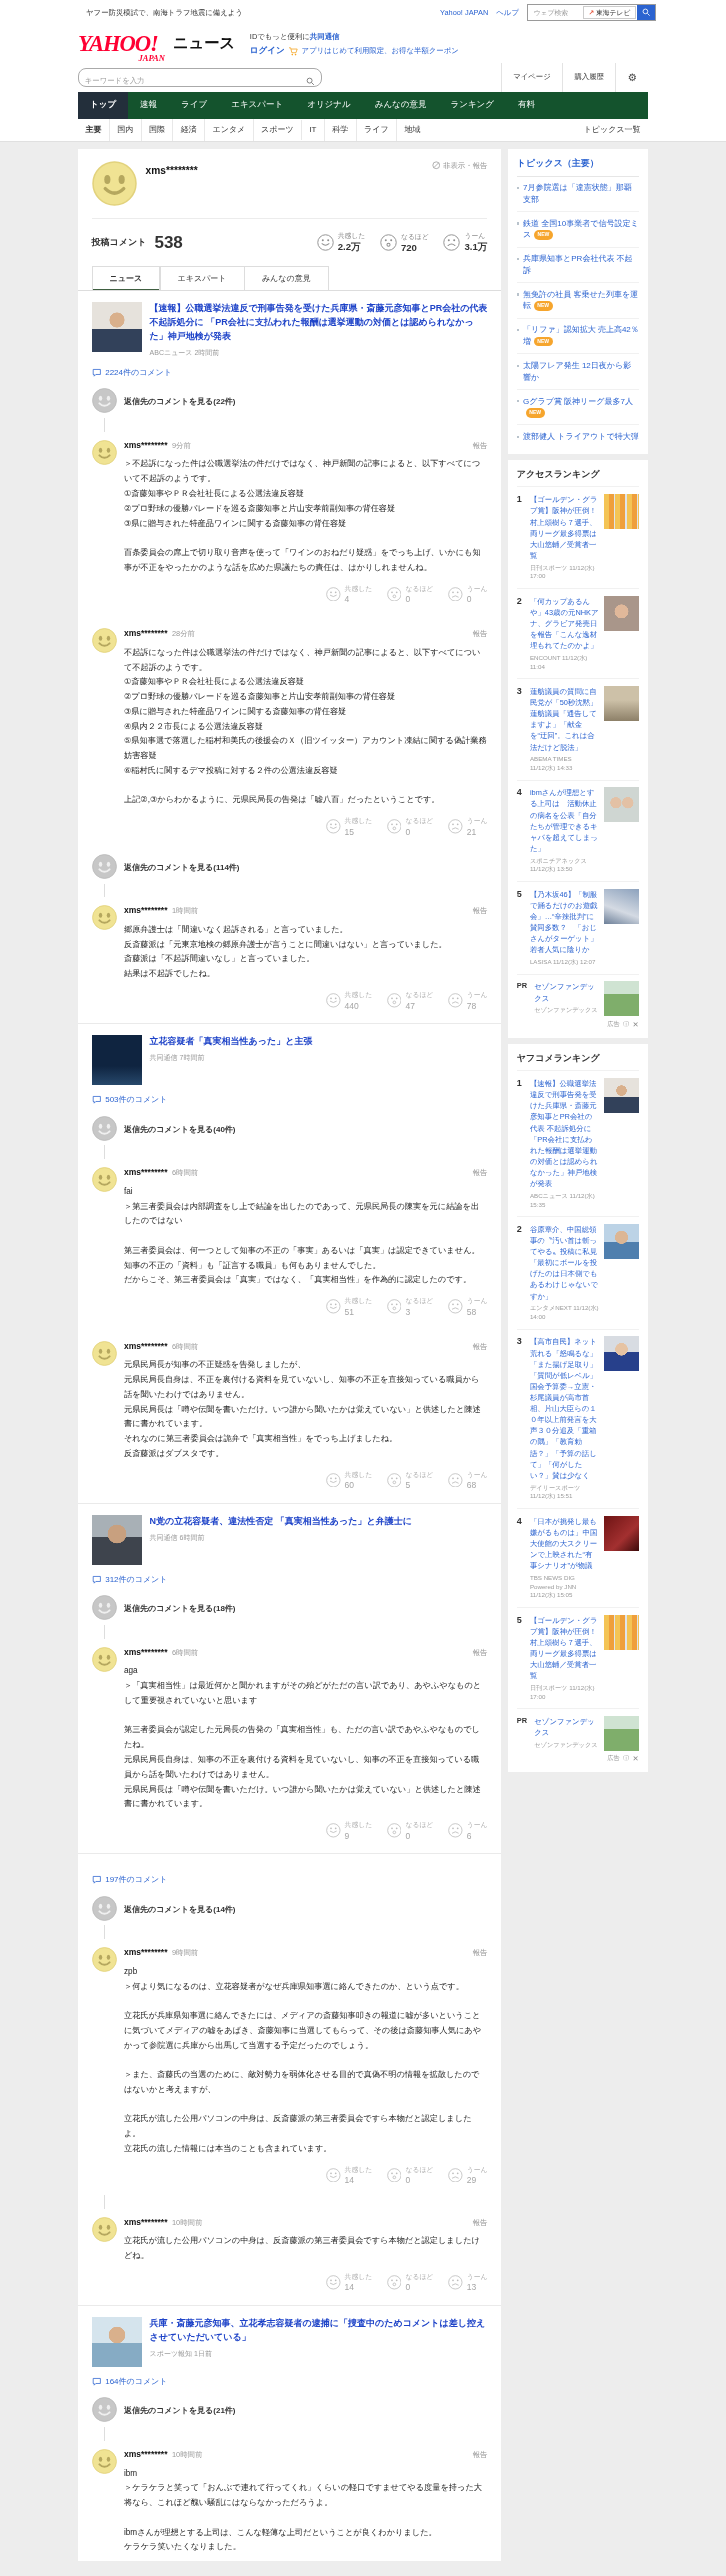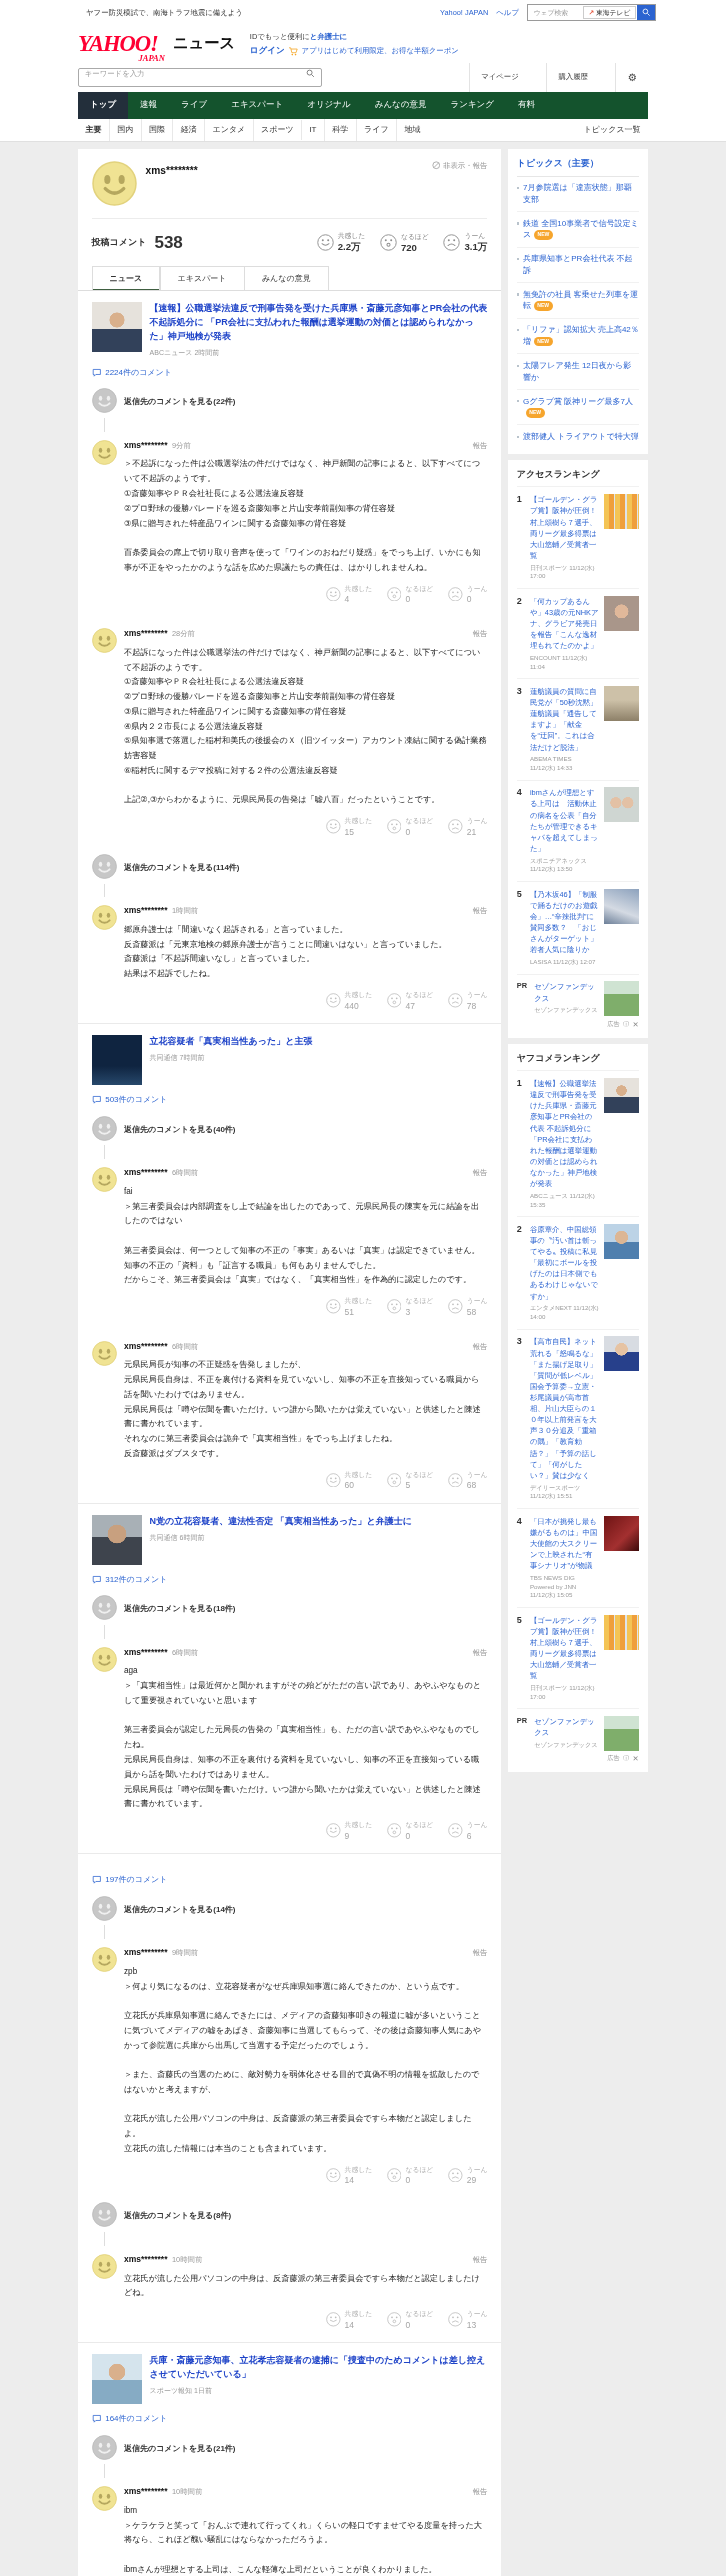--- a/index.html
+++ b/index.html
@@ -28,23 +28,23 @@
   .service { font-size:15.3px; font-weight:bold; color:#111; margin-left:8px; margin-bottom:1.1px; }
   .mh-promo { margin-left:14.7px; font-size:7.4px; }
   .mh-promo .row2 { margin-top:3.4px; display:flex; align-items:center; gap:3.4px; }
   .mh-login { color:#2b63d0; font-weight:bold; font-size:8.5px; }
   .mh-blue { color:#2b63d0; font-weight:bold; }
   .mh-coupon { color:#2b63d0; font-size:7.4px; }
 
   
   .searchrow { background:#fff; }
   .searchrow .inner { display:flex; align-items:center; height:29px; }
-  .kw-box { width:244px; height:19px; border:0.6px solid #aaa; border-radius:2px; display:flex; align-items:flex-start; padding:0 5.7px;gap:24px; }
+  .kw-box { width:244px; height:19px; border:0.6px solid #aaa; border-radius:8px; display:flex; align-items:flex-end; padding:0 5.7px;gap:24px; }
   .kw-box .ph { color:#9b9b9b; font-size:7.4px; flex:1; }
-  .sr-right { margin-left:auto; display:flex; align-items:center; height:29px;gap:16px; }
+  .sr-right { margin-left:auto; display:flex; align-items:center; height:29px; }
   .sr-item { font-size:7.4px; color:#333; padding:0 11.3px; height:29px; display:flex; align-items:center; border-left:0.6px solid #e3e3e3; }
   .gear { font-size:10.2px; color:#444; }
 
   
   .gnavwrap { background:#fff; padding-bottom:0; }
   .gnav { display:flex; background:#14532d; }
   .gnav a { color:#fff; font-size:8.5px; padding:7.4px 12px; }
   .gnav a.active { background:#232f3b; font-weight:bold; }
   .subnav { background:#fff; border-bottom:0.6px solid #e0e0e0; }
   .subnav .inner { display:flex; align-items:center; }
@@ -164,21 +164,21 @@
 </div>
 
 <div class="masthead">
   <div class="inner">
     <a class="ylogo">
       <span class="l1">YAHOO!</span>
       <span class="l2">JAPAN</span>
     </a>
     <span class="service">ニュース</span>
     <div class="mh-promo">
-      <div><span>IDでもっと便利に</span><a class="mh-blue">と弁護士に</a></div>
+      <div><span>IDでもっと便利に</span><a class="mh-blue">共同通信</a></div>
       <div class="row2">
         <a class="mh-login">ログイン</a>
         <svg width="10.2" height="9" viewBox="0 0 24 22">
             <path d="M2 2 h4 l3 12 h10 l3-9 H7" fill="none" stroke="#f5a623" stroke-width="2" stroke-linejoin="round"></path>
             <circle cx="10" cy="18.5" r="2" fill="#f5a623"></circle>
             <circle cx="18" cy="18.5" r="2" fill="#f5a623"></circle>
           </svg>
         <a class="mh-coupon">アプリはじめて利用限定、お得な半額クーポン</a>
       </div>
     </div>
@@ -817,29 +817,20 @@
                     <path d="M13 30 q9 -8 18 0" stroke="#bdbdbd" stroke-width="2.6" fill="none" stroke-linecap="round"></path>
                   </svg>
                   <div class="txt">
                     <div class="lb">うーん</div>
                     <div class="ct">29</div>
                   </div>
                 </a>
               </div>
             </div>
           </article>
-          <a class="replyrow">
-            <span><svg width="25" height="25" viewBox="0 0 44 44">
-                <circle cx="22" cy="22" r="21" fill="#c7c7c7" stroke="#bbb" stroke-width="1.5"></circle>
-                <ellipse cx="15" cy="18" rx="3" ry="4.4" fill="#efefef"></ellipse>
-                <ellipse cx="29" cy="18" rx="3" ry="4.4" fill="#efefef"></ellipse>
-                <path d="M13 27 q9 9 18 0" stroke="#efefef" stroke-width="3.4" fill="none" stroke-linecap="round"></path>
-              </svg></span>
-            <span class="replytext">返信先のコメントを見る(8件)</span>
-          </a>
           <div class="connector"></div>
           <article class="comment">
             <span><svg width="25" height="25" viewBox="0 0 44 44">
                 <circle cx="22" cy="22" r="21" fill="#f0e393" stroke="#e2d27c" stroke-width="1.5"></circle>
                 <ellipse cx="15" cy="18" rx="3" ry="4.4" fill="#b5a75e"></ellipse>
                 <ellipse cx="29" cy="18" rx="3" ry="4.4" fill="#b5a75e"></ellipse>
                 <path d="M13 27 q9 9 18 0" stroke="#b5a75e" stroke-width="3.4" fill="none" stroke-linecap="round"></path>
               </svg></span>
             <div class="cbody">
               <div class="chead">

